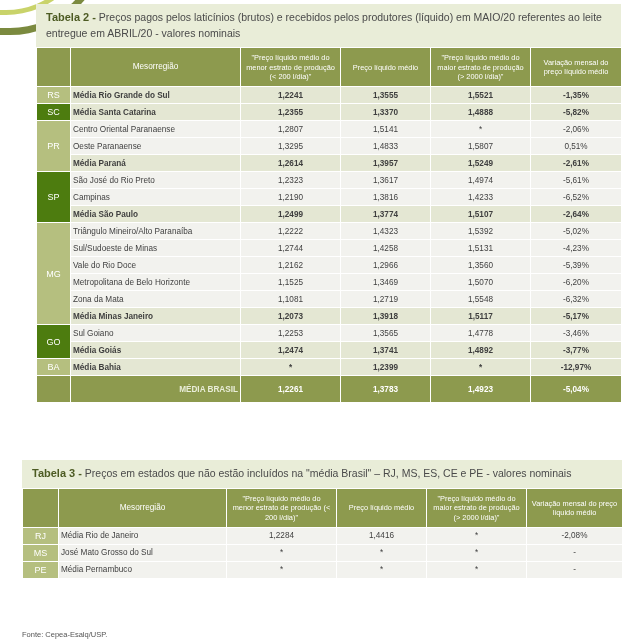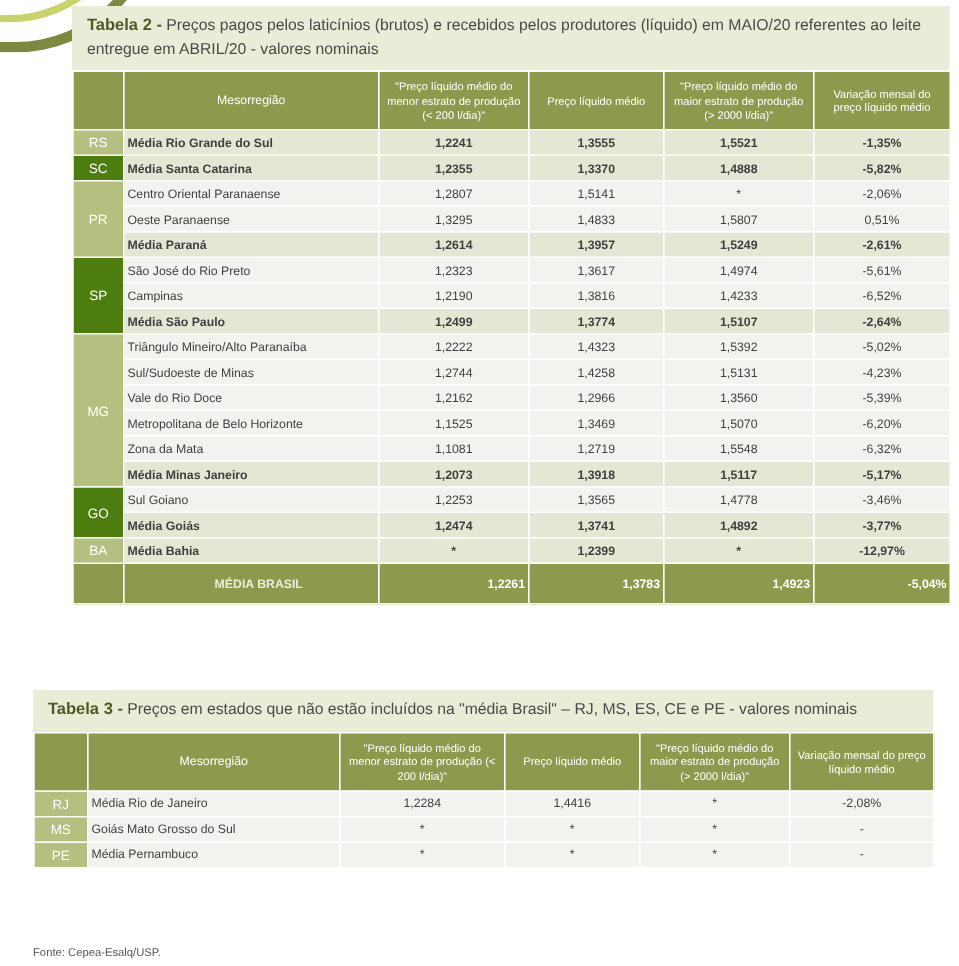--- a/index.html
+++ b/index.html
@@ -33,21 +33,21 @@
     width: 132px;
     height: 80px;
     border: 5px solid #c9d36a;
     border-radius: 0 0 120px 0;
     border-top: none;
     border-left: none;
   }
   .table-block {
     position: absolute;
   }
-  #table2-block { left: 48px; top: 4px; width: 585px; }
+  #table2-block { left: 36px; top: 4px; width: 585px; }
   #table3-block { left: 22px; top: 460px; width: 600px; }
 
   .table-title {
     background: #e9edd8;
     padding: 6px 10px 6px 10px;
     font-size: 10.5px;
     color: #4a4a4a;
     line-height: 1.45;
   }
   .table-title b { color: #4d5b23; font-size: 11px; }
@@ -99,23 +99,22 @@
   tr.sub-total td.name-cell,
   tr.sub-total td.num-cell {
     background: #e4e7d3;
     font-weight: bold;
   }
   tr.brasil-row td {
     background: #8d9a4e;
     color: #ffffff;
     font-weight: bold;
     height: 20px;
-    text-align: right;
-  }
-  tr.brasil-row td.name-cell { color: #e9edd8; text-align: center; padding-left: 12px; }
+  }
+  tr.brasil-row td.name-cell { color: #e9edd8; text-align: right; padding-left: 12px; }
   tr.brasil-row td.uf-cell { background: #8d9a4e; }
 
   tr.row-h { height: 17px; }
 
   .source {
     position: absolute;
     left: 22px;
     top: 630px;
     font-size: 7.5px;
     color: #555555;
@@ -316,21 +315,21 @@
         <tr class="row-h">
           <td class="uf-cell">RJ</td>
           <td class="name-cell">Média Rio de Janeiro</td>
           <td class="num-cell">1,2284</td>
           <td class="num-cell">1,4416</td>
           <td class="num-cell">*</td>
           <td class="num-cell">-2,08%</td>
         </tr>
         <tr class="row-h">
           <td class="uf-cell">MS</td>
-          <td class="name-cell">Goiás Mato Grosso do Sul</td>
+          <td class="name-cell">José Mato Grosso do Sul</td>
           <td class="num-cell">*</td>
           <td class="num-cell">*</td>
           <td class="num-cell">*</td>
           <td class="num-cell">-</td>
         </tr>
         <tr class="row-h">
           <td class="uf-cell">PE</td>
           <td class="name-cell">Média Pernambuco</td>
           <td class="num-cell">*</td>
           <td class="num-cell">*</td>

